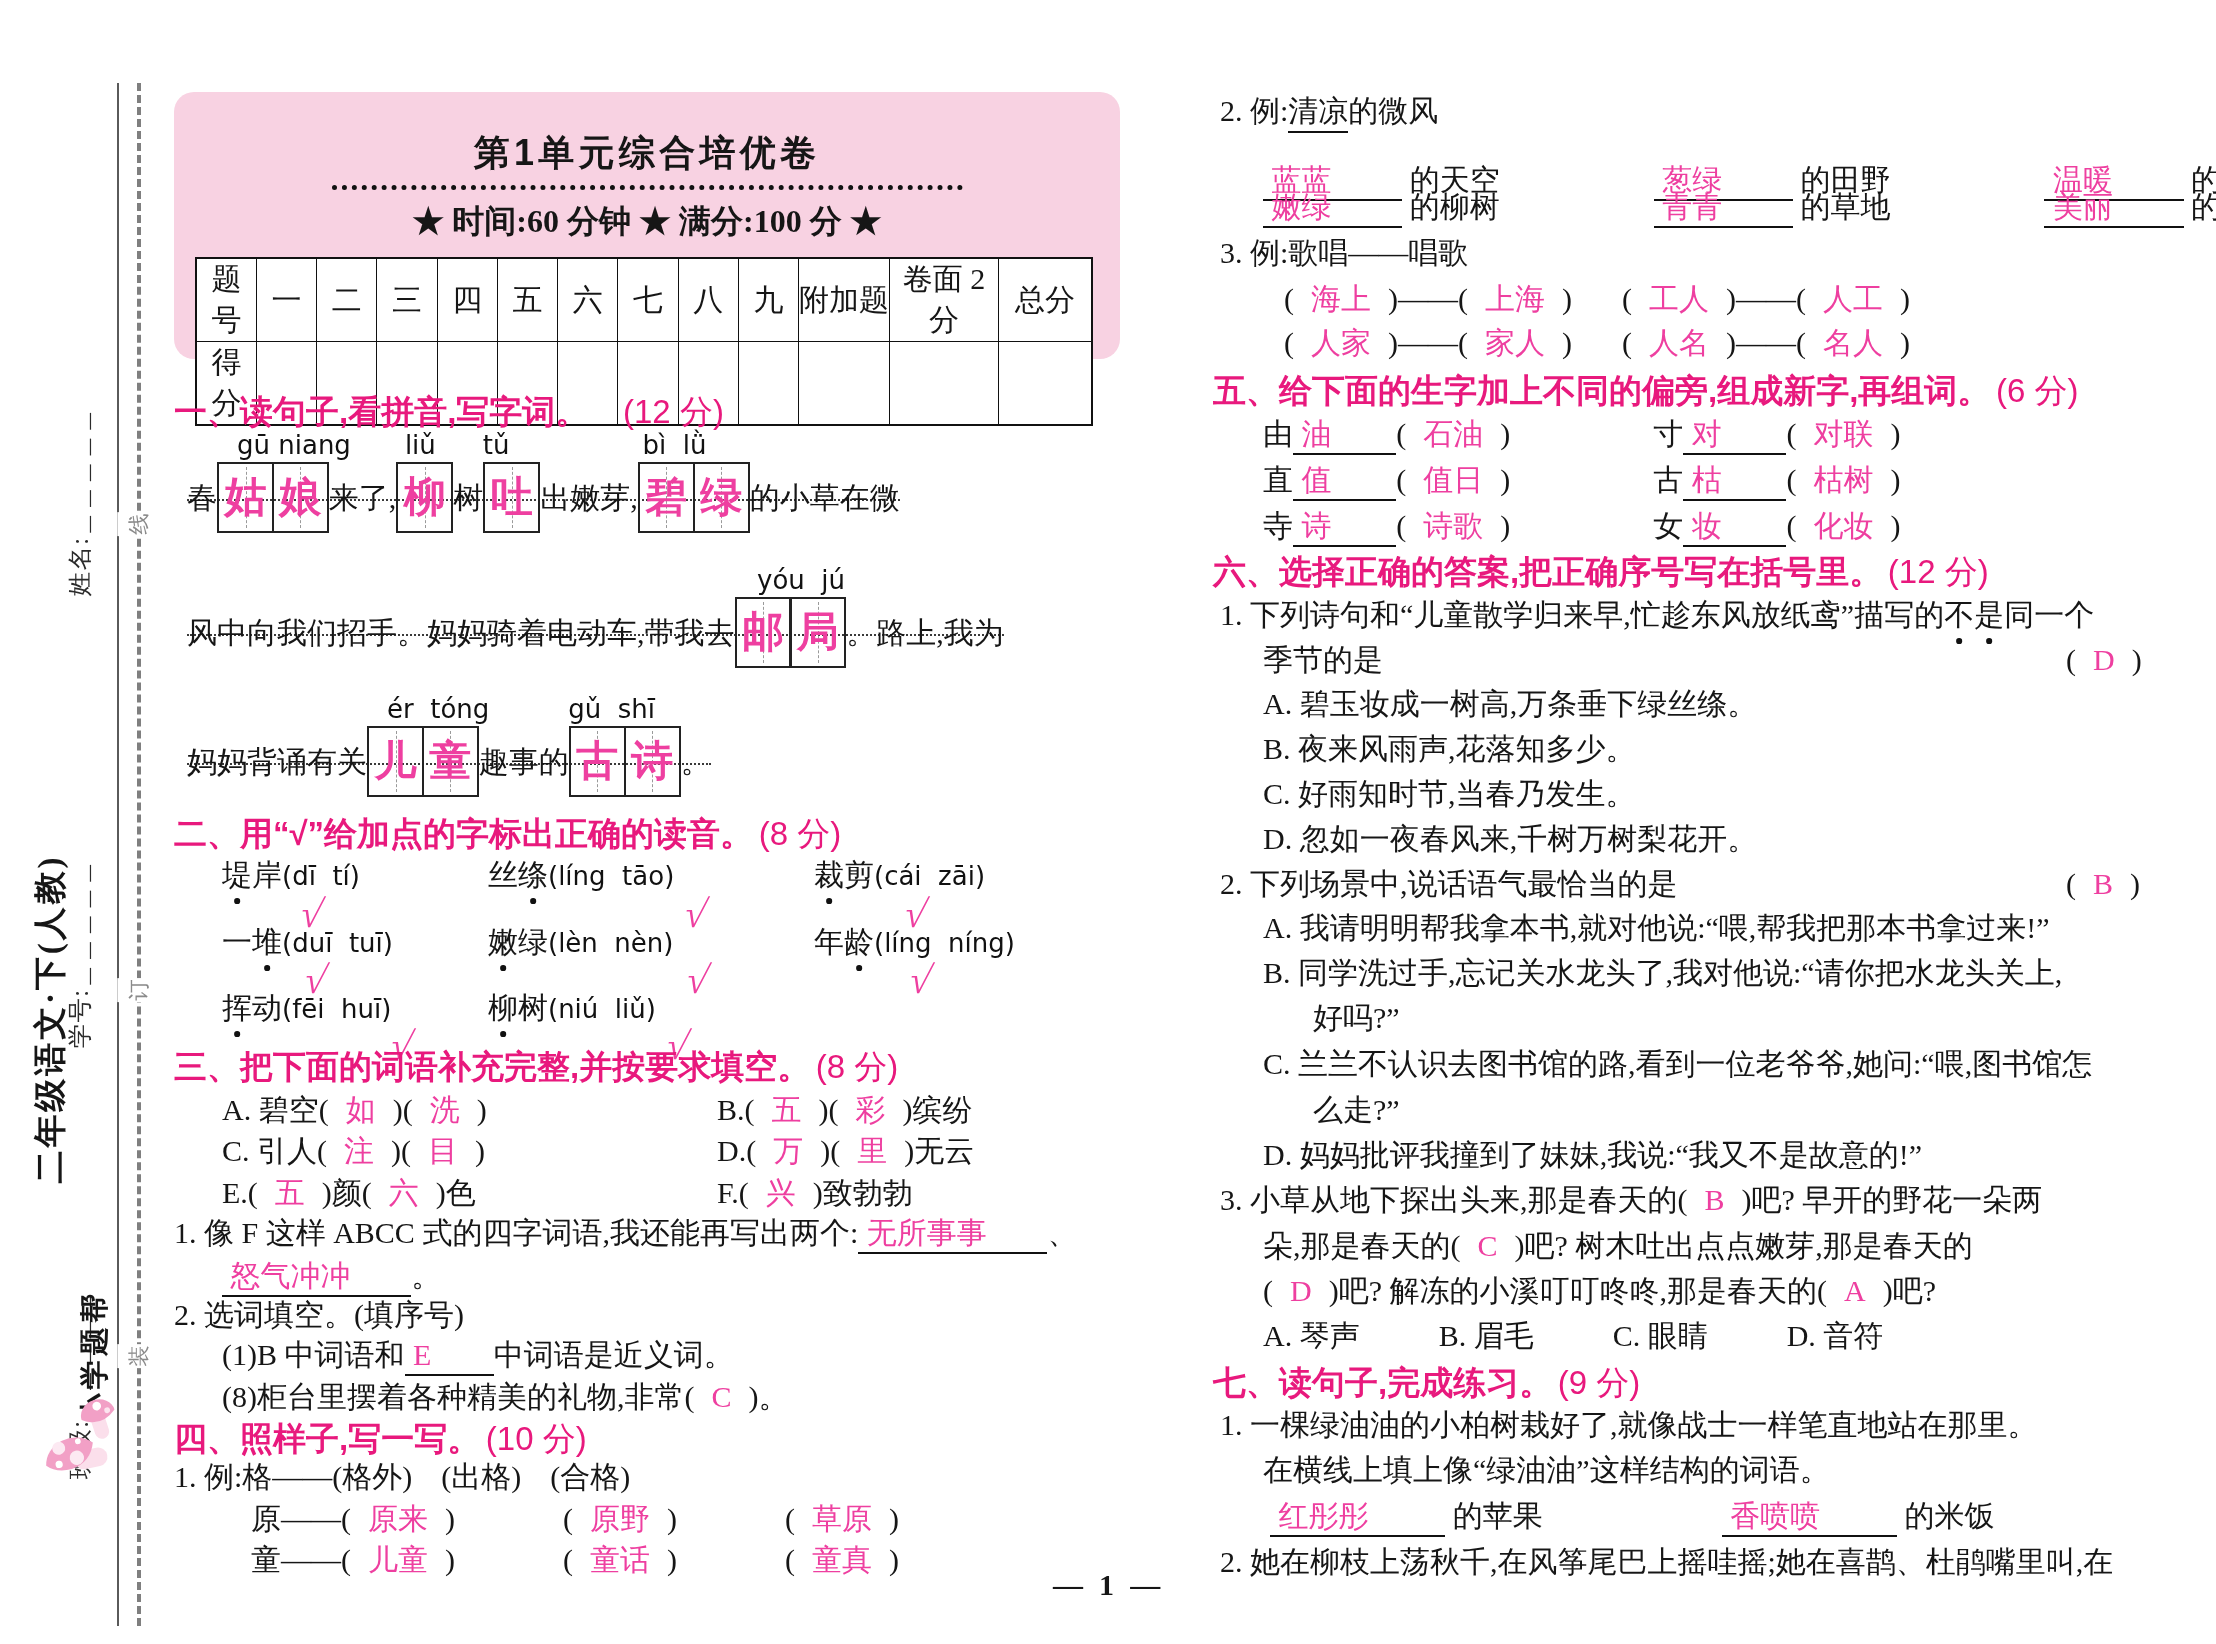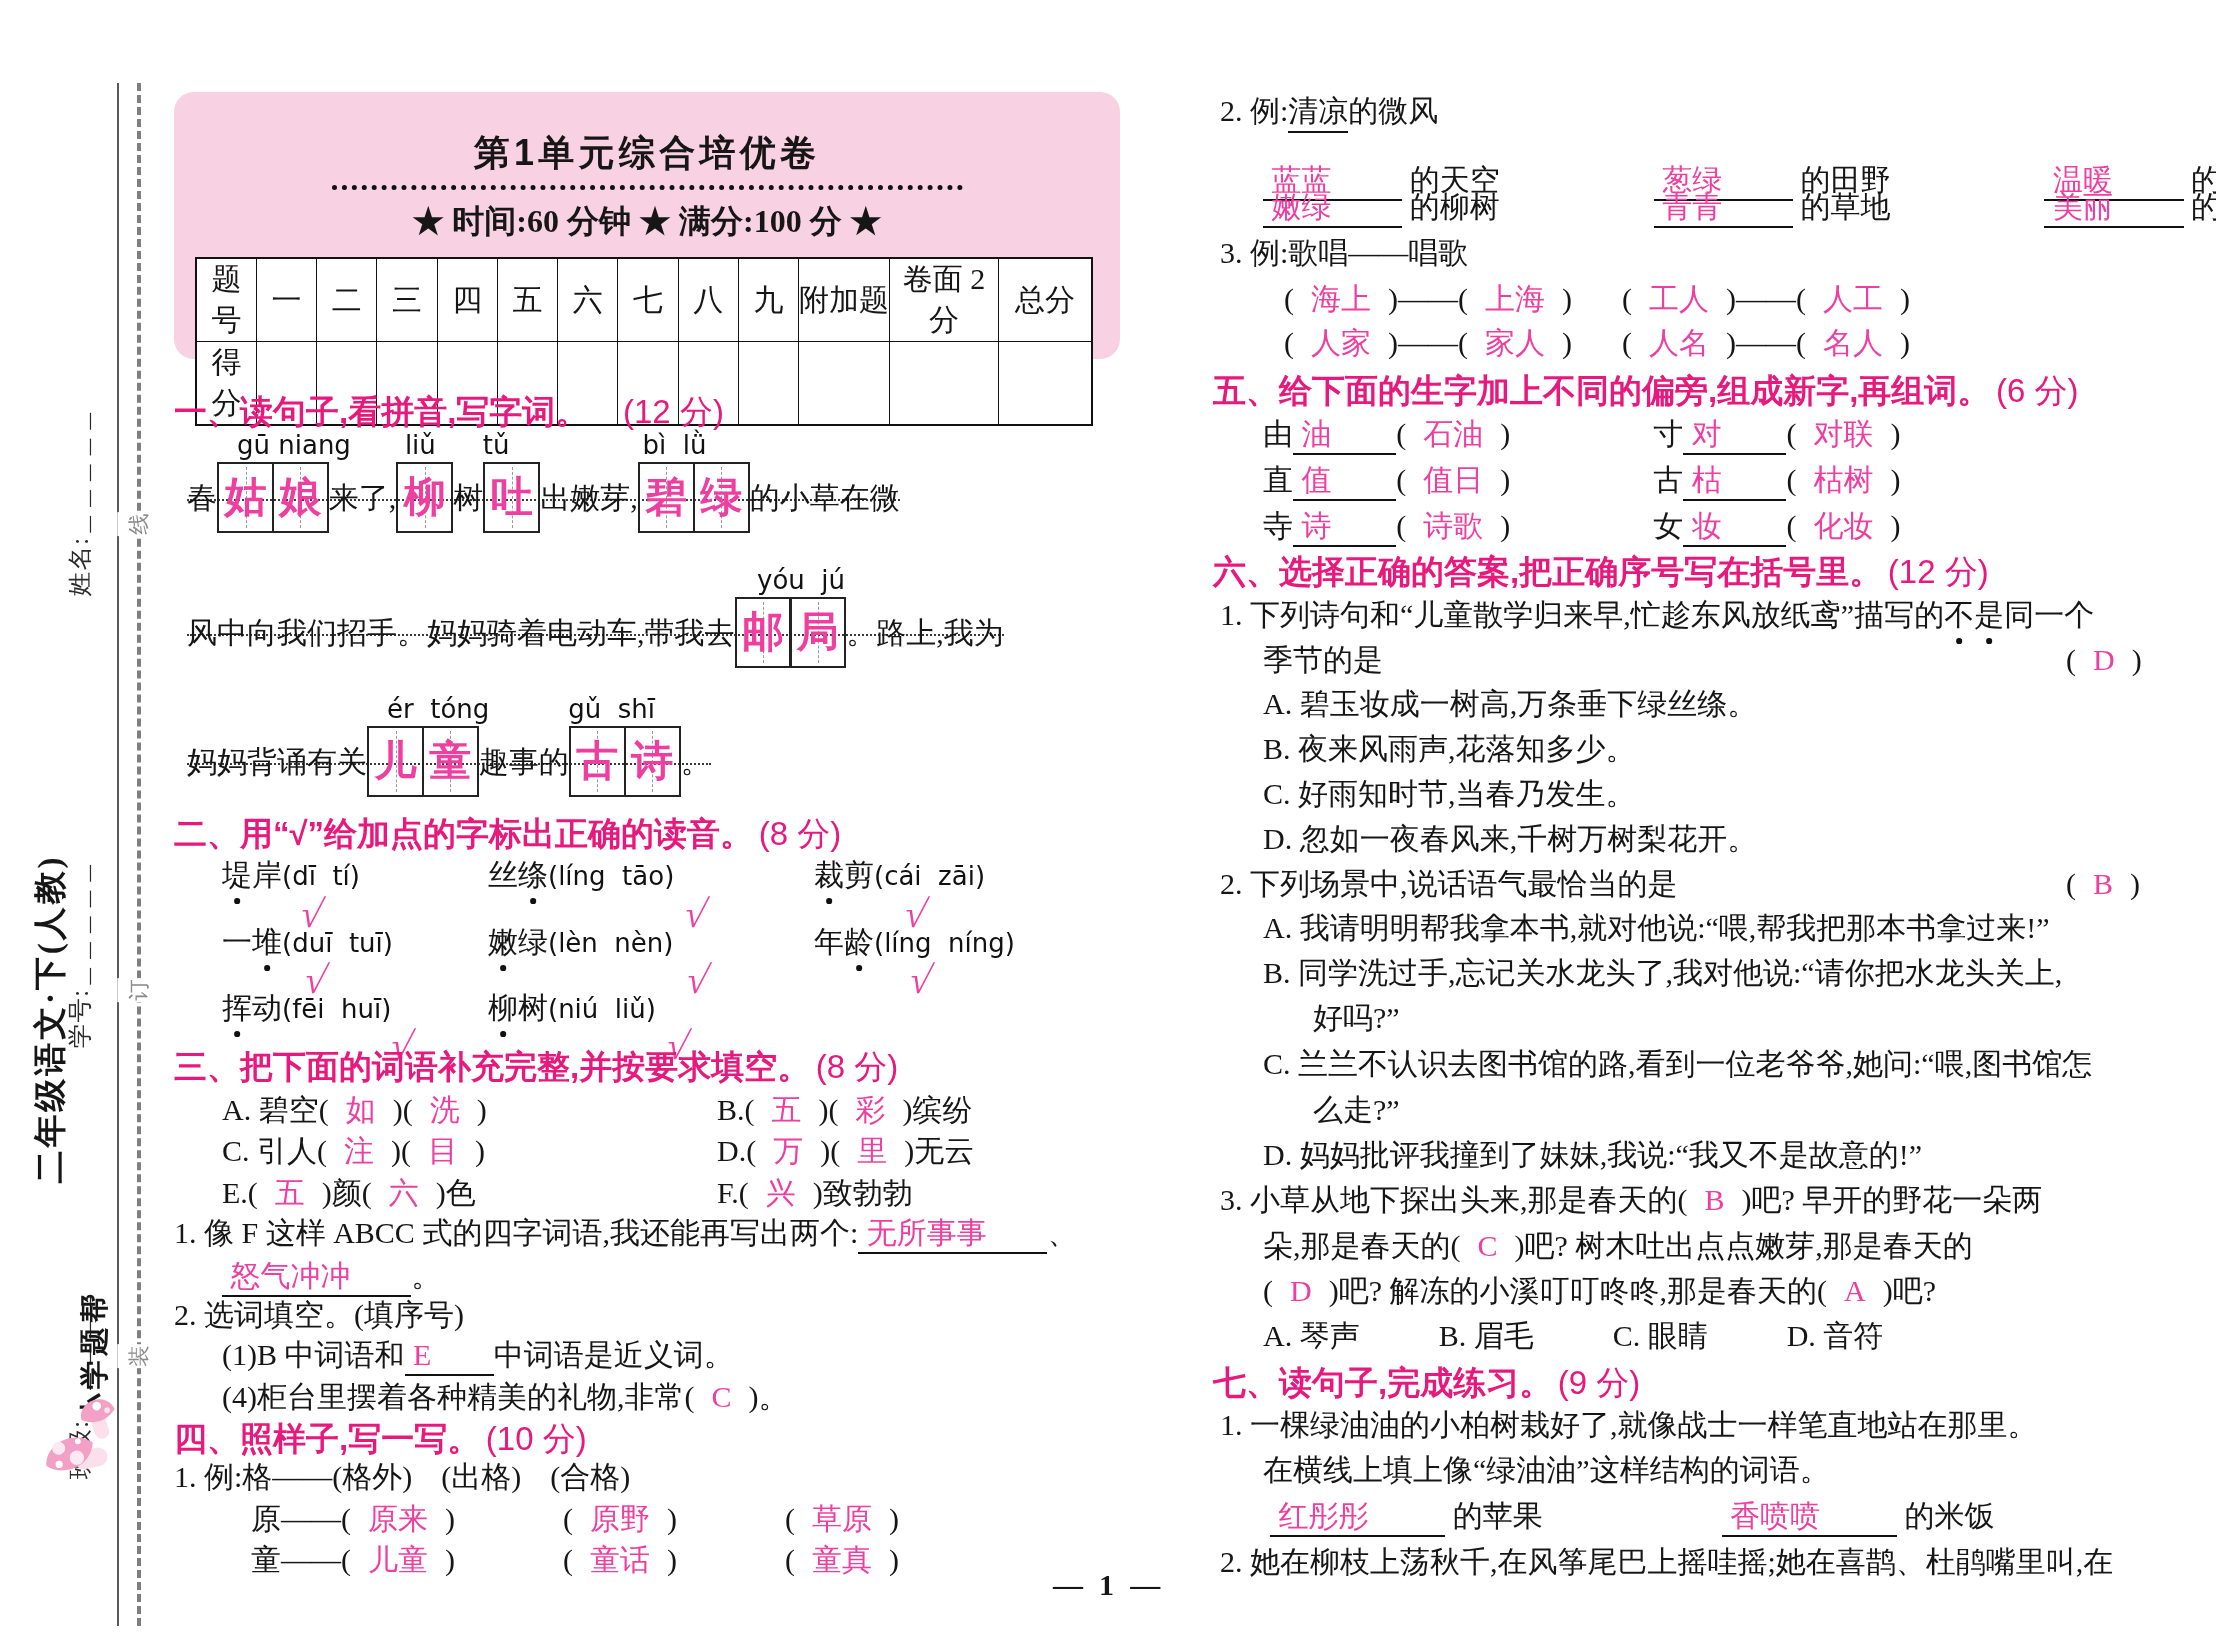--- a/index.html
+++ b/index.html
@@ -354,21 +354,21 @@
       </div>
       <div class="line " style="left: 174px; top: 1296px;">
         <span class="run plain">2. 选词填空。(填序号)</span>
       </div>
       <div class="line " style="left: 222px; top: 1336px;">
         <span class="run plain">(1)B 中词语和</span>
         <span class="run blank" style="min-width: 72px;">E</span>
         <span class="run plain">中词语是近义词。</span>
       </div>
       <div class="line " style="left: 222px; top: 1378px;">
-        <span class="run plain">(4)柜台里摆着各种精美的礼物,非常(</span>
+        <span class="run plain">(8)柜台里摆着各种精美的礼物,非常(</span>
         <span class="run ansp">C</span>
         <span class="run plain">)。</span>
       </div>
       <div class="line heading" style="left: 174px; top: 1418px;">
         <span class="run plain">四、照样子,写一写。</span>
         <span class="run score">(10 分)</span>
       </div>
       <div class="line " style="left: 174px; top: 1458px;">
         <span class="run plain">1. 例:格——(格外)</span>
         <span class="run plain" style="margin-left: 29px;">(出格)</span>

